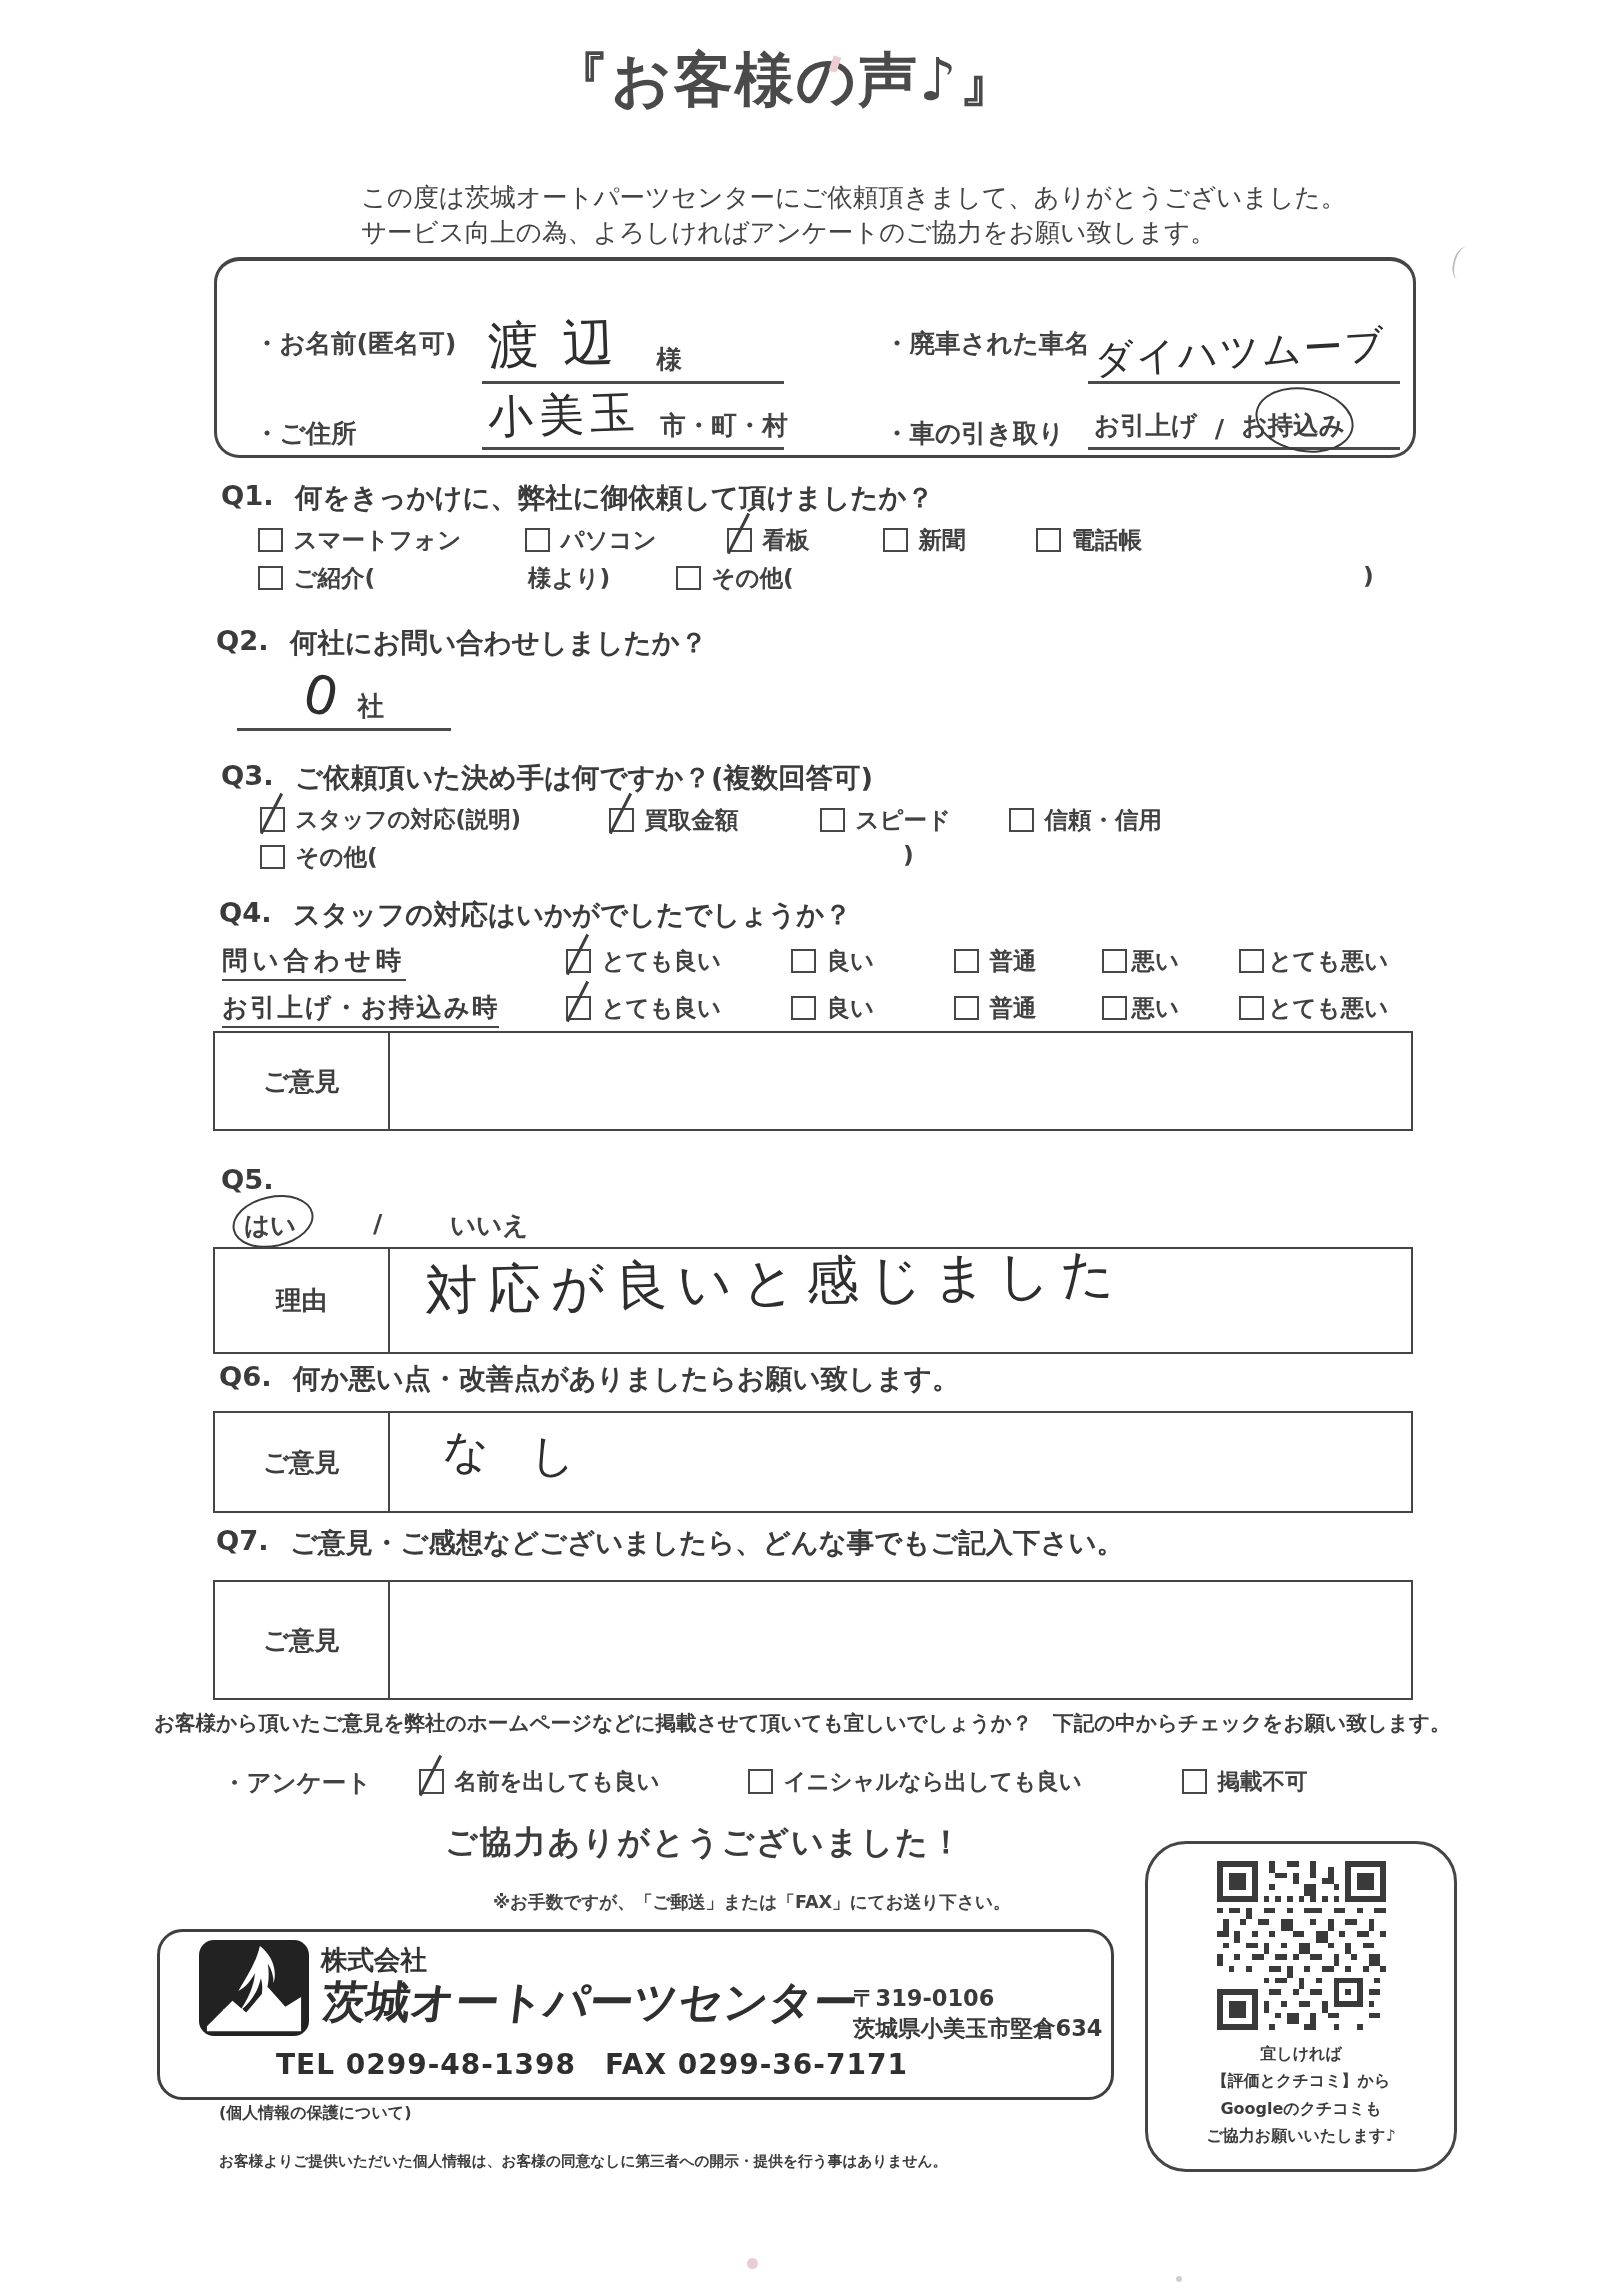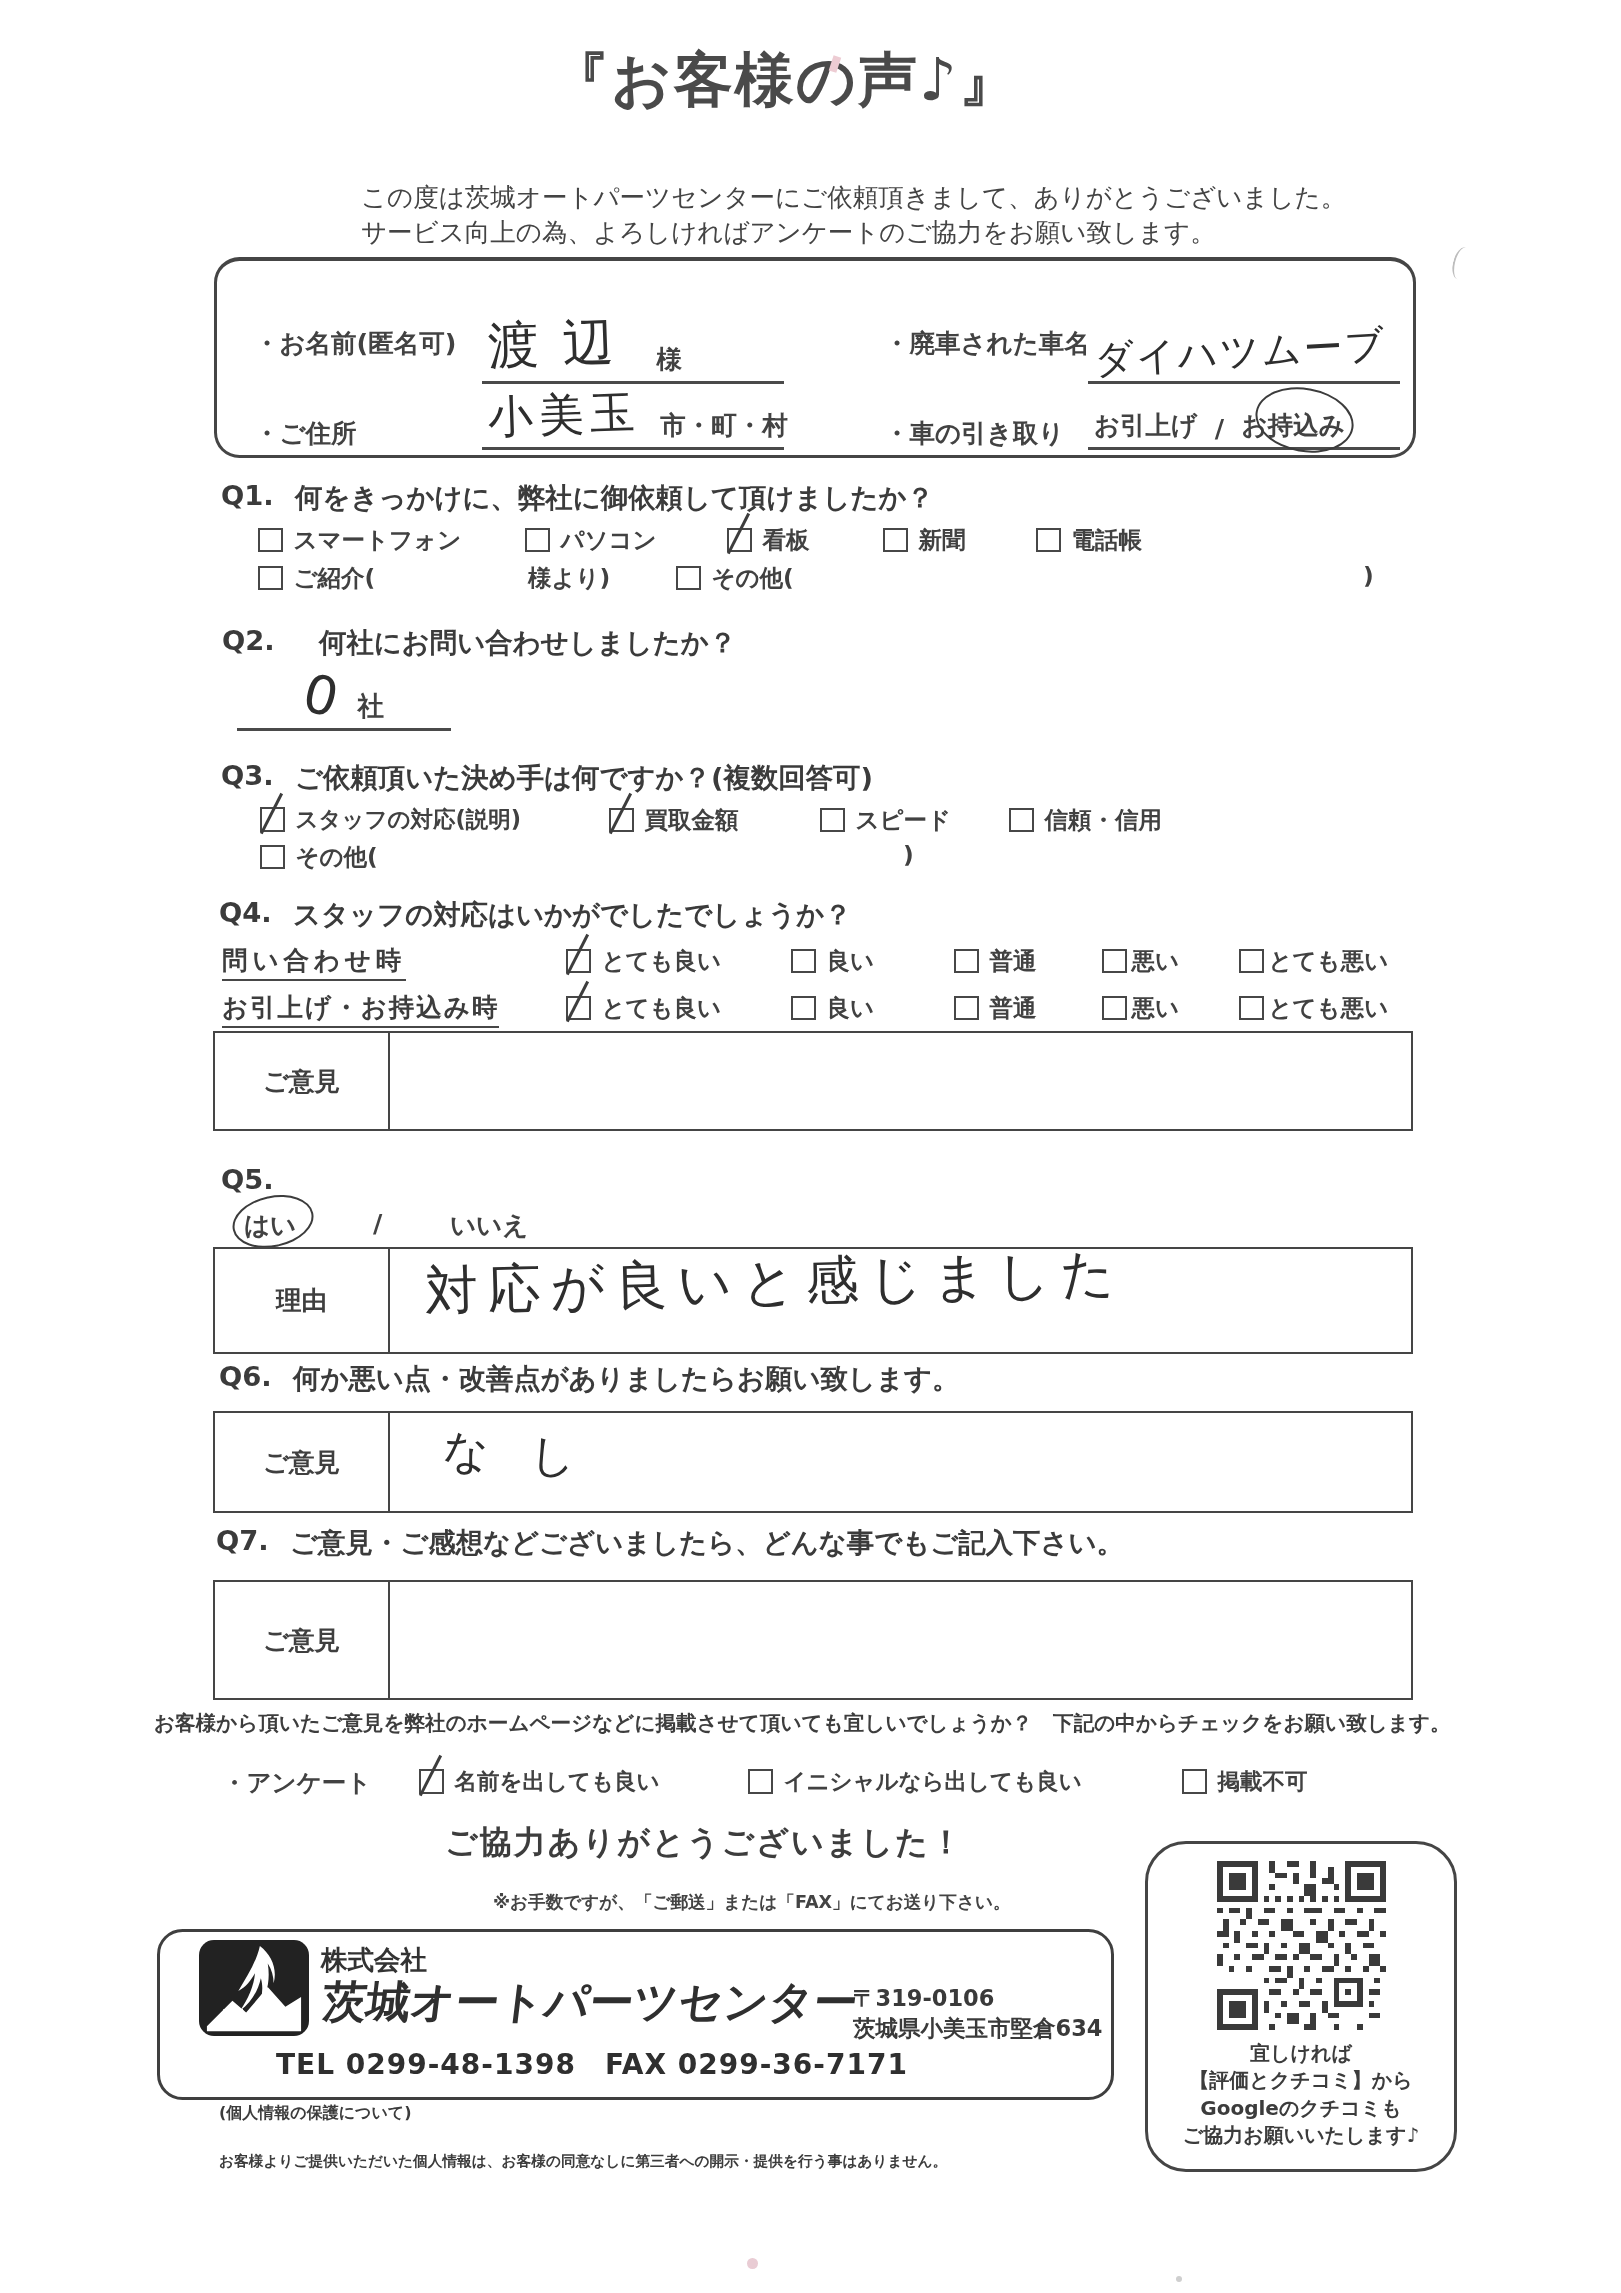--- a/index.html
+++ b/index.html
@@ -48,21 +48,21 @@
   .logosq{position:absolute;left:39px;top:7.8px;width:110px;height:96px;background:#222;border-radius:15px;}
   .logosq .iapc{position:absolute;left:0;bottom:3.9px;width:100%;text-align:center;
                 color:#fff;font-size:23.5px;font-weight:800;letter-spacing:1px;}
   .coprefix{position:absolute;left:161px;top:9.8px;font-size:26.5px;font-weight:700;color:#333;}
   .coname{position:absolute;left:159px;top:41px;font-size:44px;font-weight:900;color:#2f2f2f;
           transform:skewX(-7deg);transform-origin:left bottom;white-space:nowrap;letter-spacing:0px;}
   .telfax{position:absolute;left:116px;top:114px;font-size:28px;font-weight:800;color:#2f2f2f;letter-spacing:1px;}
   .addrblock{position:absolute;left:693px;top:51px;font-size:22.5px;font-weight:600;line-height:30px;color:#3a3a3a;}
   .qrbox{left:1145px;top:1841px;width:306px;height:325px;border:3.4px solid #454545;border-radius:41px;}
   .qrcaption{position:absolute;left:0;top:196px;width:100%;text-align:center;
-             font-size:20px;line-height:27.4px;font-weight:600;color:#3c3c3c;}
+             font-size:16px;line-height:27.4px;font-weight:600;color:#3c3c3c;}
   .privacy-h{font-size:16px;font-weight:700;color:#3c3c3c;}
   .privacy-l{font-size:14.7px;font-weight:600;color:#3c3c3c;}
 </style>
 </head>
 <body>
 
 <div class="paper">
 
   <div class="abs title">『お客様の声♪』</div>
 
@@ -133,21 +133,21 @@
     </span>
     <span class="opt" style="left:418px;">
       <span class="cb"></span>
       <span>その他(</span>
     </span>
     <span class="opt" style="left:1105px;">
       <span>)</span>
     </span>
   </div>
 
-  <div class="abs qhead" style="left:222px;top:625px;gap:23px;">
+  <div class="abs qhead" style="left:216px;top:625px;">
     <span class="qno">Q2.</span>
     <span>何社にお問い合わせしましたか？</span>
   </div>
   <span class="abs underfield" style="left:237px;top:662px;width:214px;height:69px;justify-content:center;border-bottom-width:3.9px;">
     <span class="hand" style="font-size:53px;transform:rotate(14deg);">0</span>
     <span class="flabel" style="font-size:26.5px;margin-bottom:2px;">社</span>
   </span>
 
   <div class="abs qhead" style="left:221px;top:760px;">
     <span class="qno">Q3.</span>

